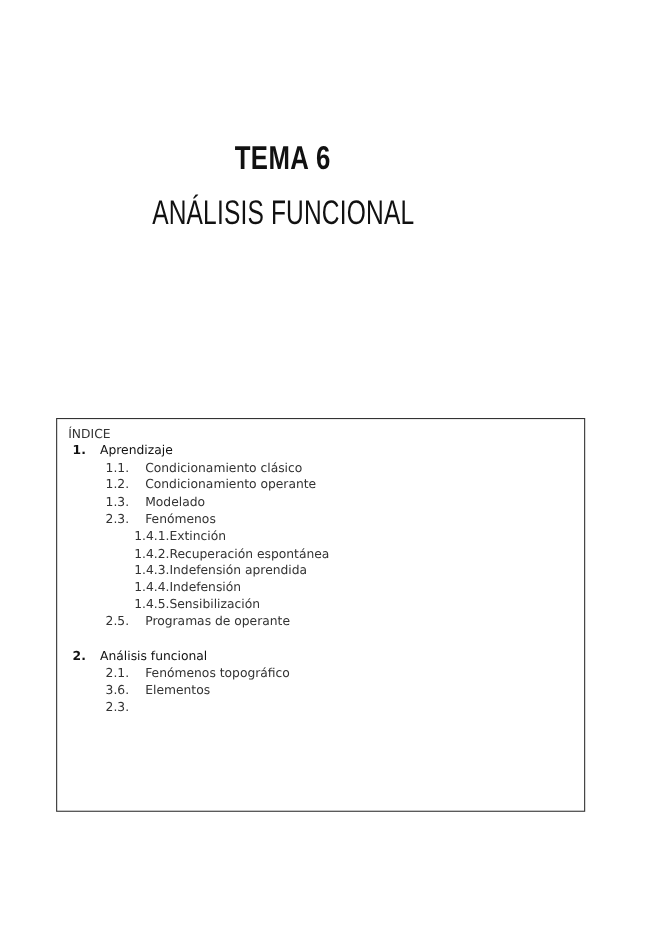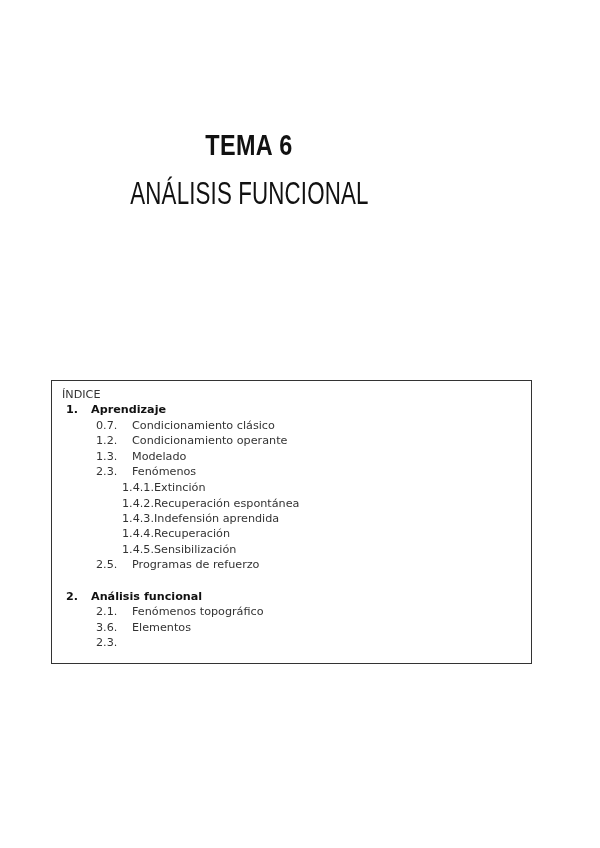--- a/index.html
+++ b/index.html
@@ -1,62 +1,62 @@
 <!DOCTYPE html>
 <html><head>
 <meta charset="utf-8">
 <style>
   html, body { margin: 0; padding: 0; }
   body {
     width: 600px; height: 848px; background: #ffffff; position: relative; overflow: hidden;
     font-family: "DejaVu Sans", sans-serif; color: #222222;
   }
   .title {
-    position: absolute; left: 3px; width: 492px; text-align: center;
+    position: absolute; left: 11px; width: 492px; text-align: center;
     font-family: "Liberation Sans", sans-serif; color: #111111;
   }
   .title span { display: inline-block; transform-origin: center; }
   .title-main { top: 128px; font-size: 30px; font-weight: bold; }
   .title-main span { transform: scaleX(0.78); letter-spacing: 0.5px; }
   .title-sub { top: 176px; font-size: 31px; font-weight: normal; }
   .title-sub span { transform: scaleX(0.72); letter-spacing: 0.2px; }
 
   .toc-box {
-    position: absolute; left: 51px; top: 380px; width: 481px; height: 284px;
+    position: absolute; left: 51px; top: 380px; width: 481px; height: 358px;
     border: 1.5px solid #333333; box-sizing: border-box;
   }
   .toc-row {
     position: absolute; height: 15px; line-height: 15px; font-size: 11.2px;
     white-space: nowrap; color: #333333;
   }
   .toc-row .num { position: absolute; }
   .toc-row .lbl { position: absolute; }
   .lvl0 { left: 10px; }
   .lvl1 .num { left: 14px; font-weight: bold; color: #111; }
-  .lvl1 .lbl { left: 39px; font-weight: bold; color: #111; }
+  .lvl1 .lbl { left: 39px; font-weight: normal; color: #111; }
   .lvl2 .num { left: 44px; }
   .lvl2 .lbl { left: 80px; }
   .lvl3 .num { left: 70px; }
   .lvl3 .lbl { left: 102px; }
 </style>
 </head>
 <body>
 
 <div class="title title-main"><span>TEMA 6</span></div>
 <div class="title title-sub"><span>ANÁLISIS FUNCIONAL</span></div>
 
 <div class="toc-box">
   <div class="toc-row lvl0" style="top:6px;">ÍNDICE</div>
 
   <div class="toc-row lvl1" style="top:21px;">
     <span class="num">1.</span>
     <span class="lbl">Aprendizaje</span>
   </div>
   <div class="toc-row lvl2" style="top:37px;">
-    <span class="num">0.7.</span>
+    <span class="num">1.1.</span>
     <span class="lbl">Condicionamiento clásico</span>
   </div>
   <div class="toc-row lvl2" style="top:52px;">
     <span class="num">1.2.</span>
     <span class="lbl">Condicionamiento operante</span>
   </div>
   <div class="toc-row lvl2" style="top:68px;">
     <span class="num">1.3.</span>
     <span class="lbl">Modelado</span>
   </div>
@@ -71,29 +71,29 @@
   <div class="toc-row lvl3" style="top:115px;">
     <span class="num">1.4.2.</span>
     <span class="lbl">Recuperación espontánea</span>
   </div>
   <div class="toc-row lvl3" style="top:130px;">
     <span class="num">1.4.3.</span>
     <span class="lbl">Indefensión aprendida</span>
   </div>
   <div class="toc-row lvl3" style="top:145px;">
     <span class="num">1.4.4.</span>
-    <span class="lbl">Recuperación</span>
+    <span class="lbl">Indefensión</span>
   </div>
   <div class="toc-row lvl3" style="top:161px;">
     <span class="num">1.4.5.</span>
     <span class="lbl">Sensibilización</span>
   </div>
   <div class="toc-row lvl2" style="top:176px;">
     <span class="num">2.5.</span>
-    <span class="lbl">Programas de refuerzo</span>
+    <span class="lbl">Programas de operante</span>
   </div>
 
   <div class="toc-row lvl1" style="top:208px;">
     <span class="num">2.</span>
     <span class="lbl">Análisis funcional</span>
   </div>
   <div class="toc-row lvl2" style="top:223px;">
     <span class="num">2.1.</span>
     <span class="lbl">Fenómenos topográfico</span>
   </div>

